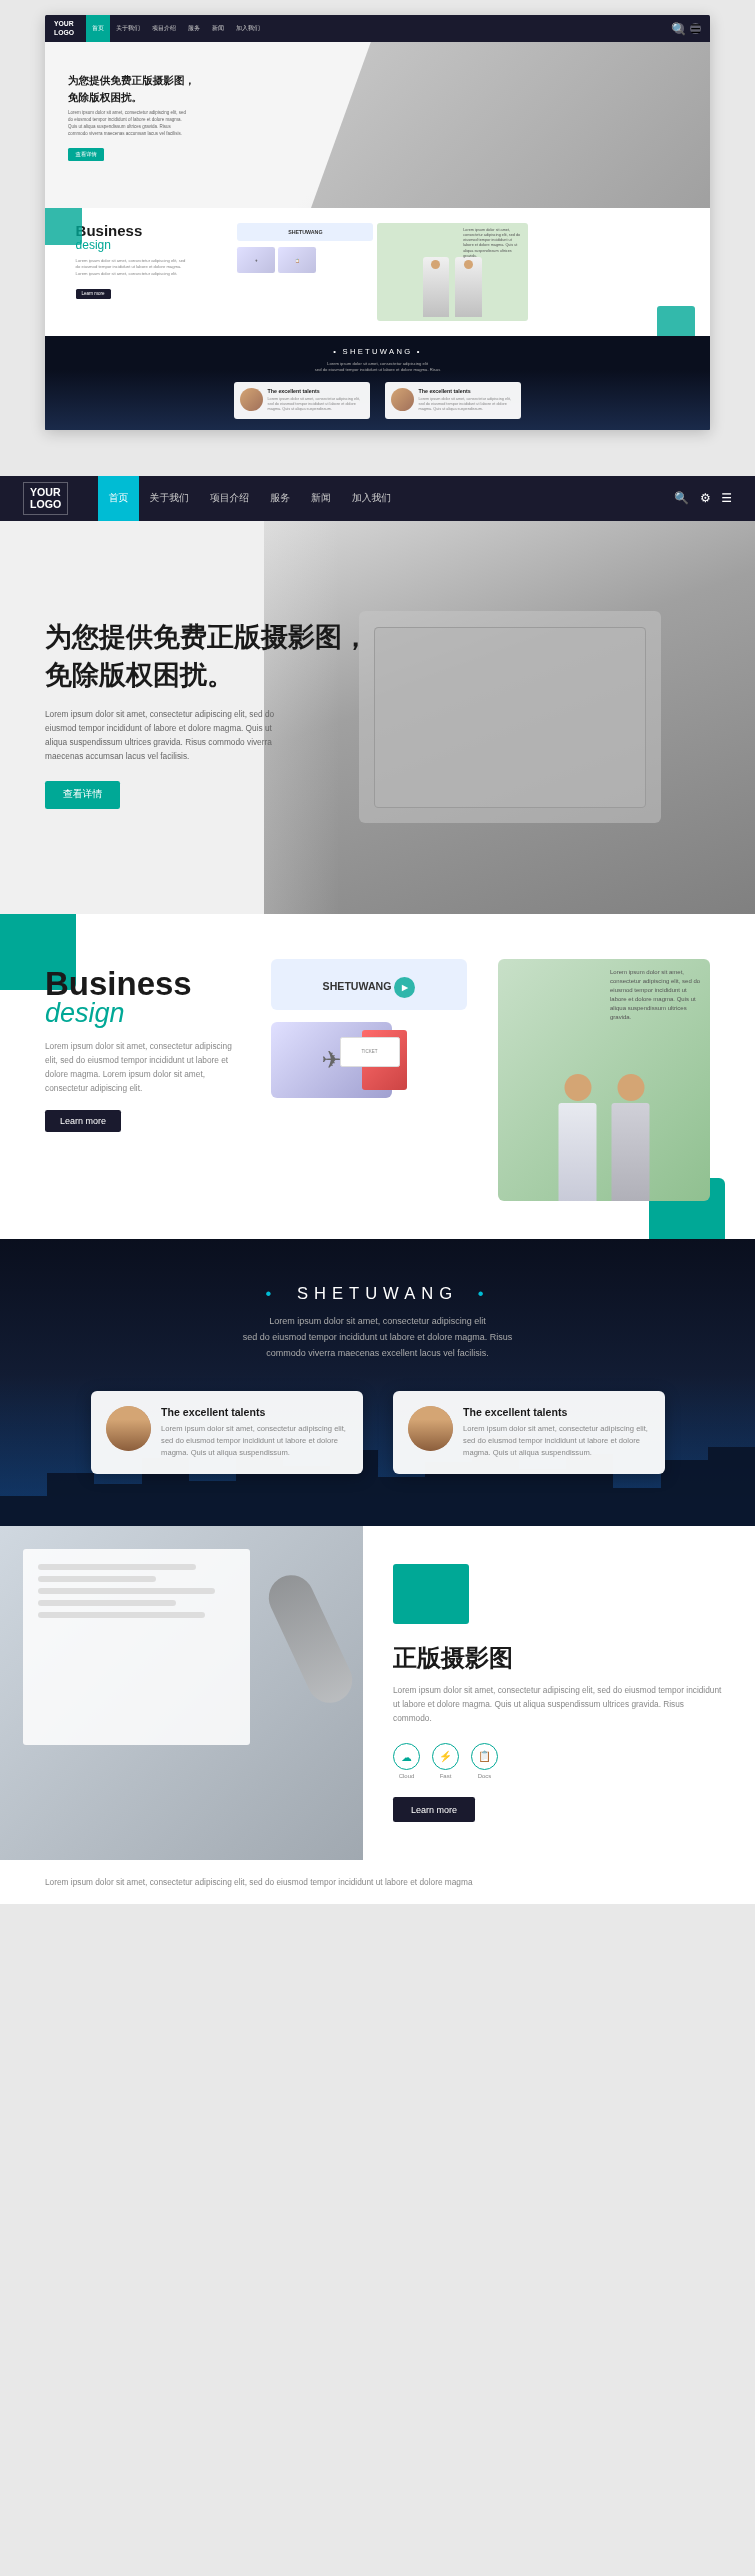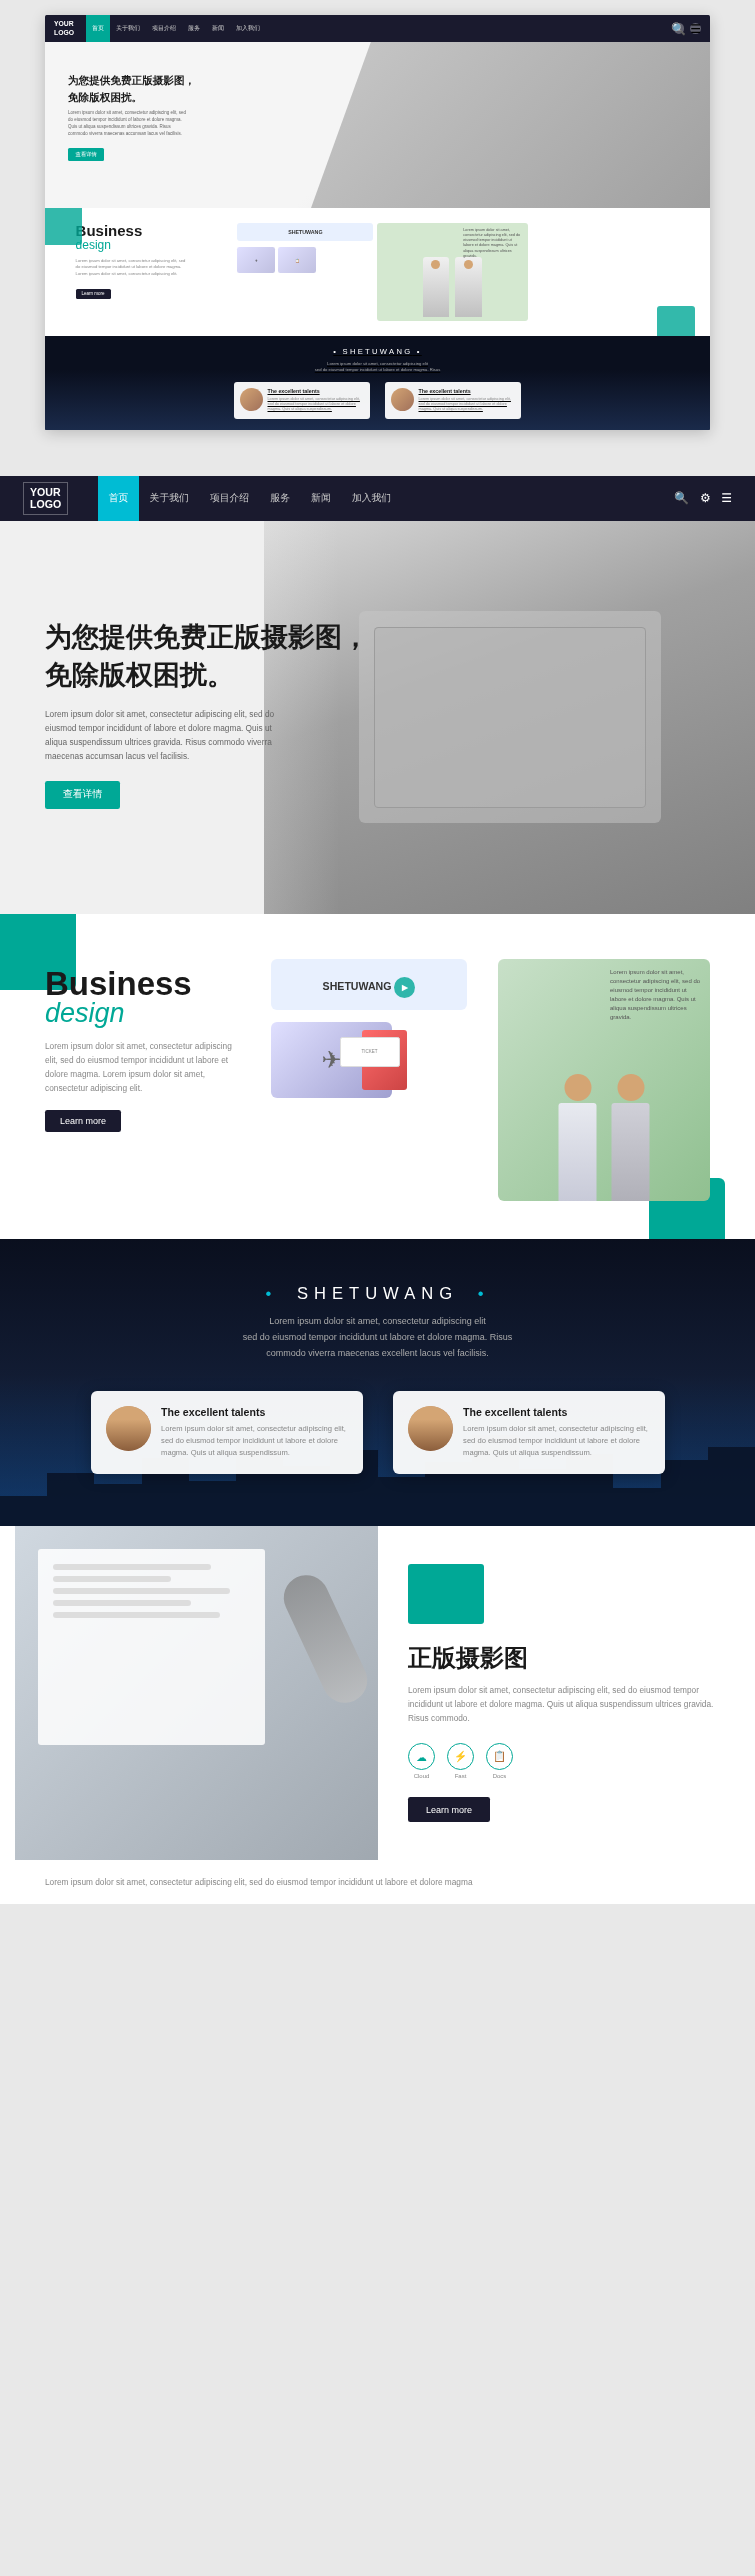--- a/index.html
+++ b/index.html
@@ -238,21 +238,20 @@
       background: #d4a574;
       border-radius: 50%;
     }
 
     
     .dark-section-sm {
       background: #0a0f1e;
       padding: 11.3px 23px;
       position: relative;
       overflow: hidden;
-      text-decoration: underline;
     }
     .city-bg-sm {
       position: absolute;
       bottom: 0; left: 0; right: 0;
       height: 60px;
       background: linear-gradient(to top, #1a2a4a, transparent);
     }
     .shetuwang-title-sm {
       text-align: center;
       font-size: 7.6px;
@@ -669,21 +668,20 @@
     .talent-desc-lg {
       font-size: 7.6px;
       color: #888;
       line-height: 1.6;
     }
 
     
     .bottom-section-lg {
       display: flex;
       min-height: 302px;
-      margin-left: 15px;
     }
     .bottom-left-img {
       width: 363px;
       background: linear-gradient(135deg, #c8c8c8, #909090);
       position: relative;
       overflow: hidden;
     }
     .bottom-right-content {
       flex: 1;
       background: #fff;

